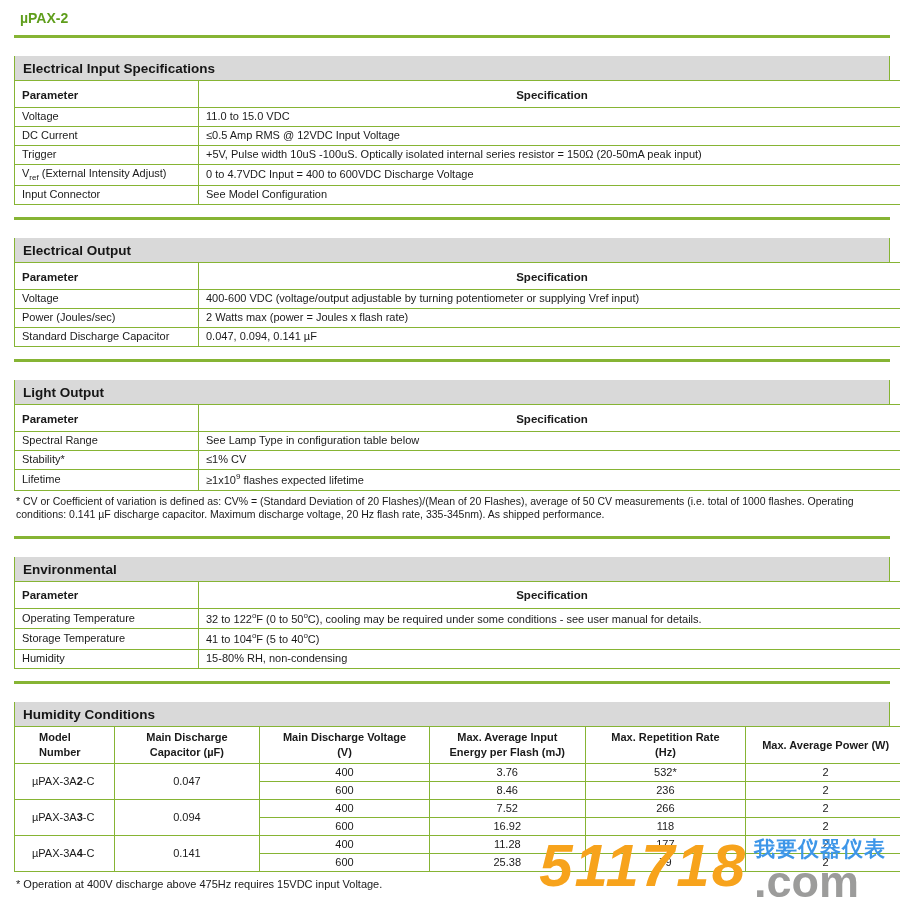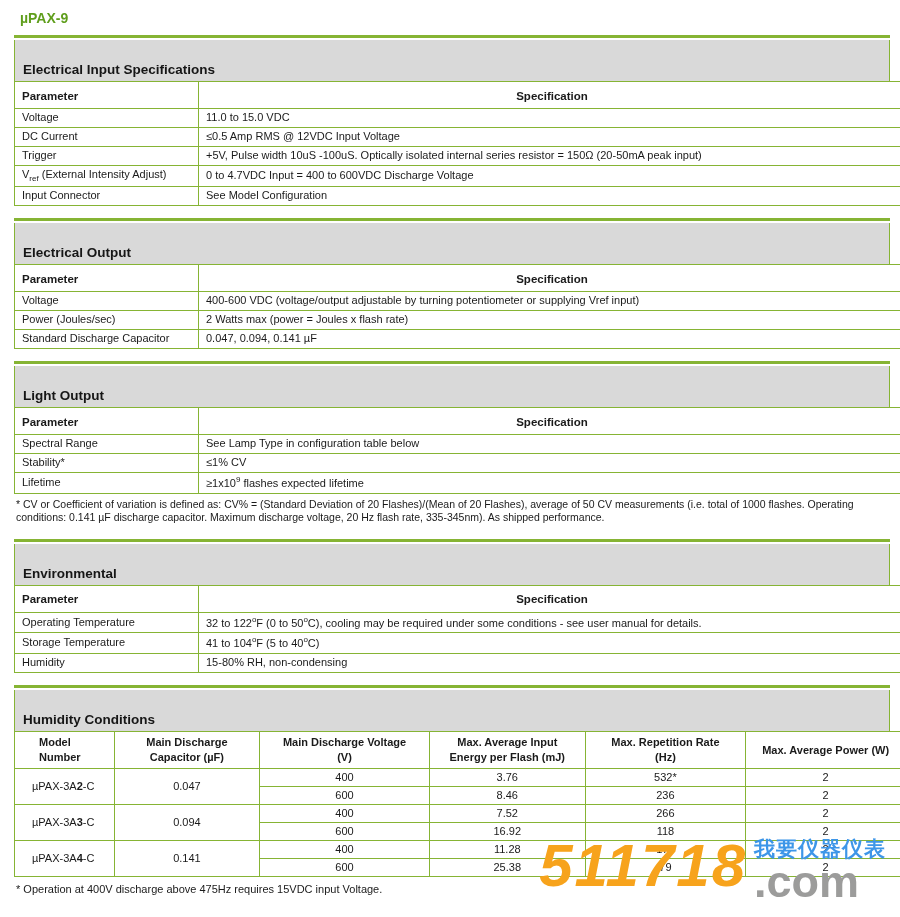--- a/index.html
+++ b/index.html
@@ -11,25 +11,25 @@
   .page { padding: 8px 10px 0 14px; }
 
   .doc-title {
     color: var(--title_green); font-size: 14px; font-weight: bold;
     margin: 2px 0 9px 6px;
   }
 
   .spec-section { width: 876px; margin-bottom: 12px; }
   .bar-top { height: 3px; background: var(--border_green); }
   .section-bar {
-    margin-top: 2px;
+    margin-top: 18px;
     background: var(--header_bg);
     border-left: 1px solid var(--border_green);
     border-right: 1px solid var(--border_green);
-    font-weight: bold; font-size: 13.5px; padding: 22px 8px 4px 8px;
+    font-weight: bold; font-size: 13.5px; padding: 5px 8px 4px 8px;
     color: #161616;
   }
 
   table { width: 892px; border-collapse: collapse; table-layout: fixed; }
   th, td { border: 1px solid var(--border_green); }
 
   .spec-table { font-size: 11px; }
   .spec-table col.param-col { width: 184px; }
   .spec-table thead th {
     font-size: 11.5px; font-weight: bold; height: 27px;
@@ -77,21 +77,21 @@
   .logo-domain {
     color: var(--logo_gray); font-size: 45px; font-weight: bold;
     line-height: 0.85; margin-top: 3px;
   }
 </style>
 </head>
 <body>
 
 <div class="page">
 
-  <h1 class="doc-title">µPAX-9</h1>
+  <h1 class="doc-title">µPAX-2</h1>
 
   <section class="spec-section">
     <div class="bar-top"></div>
     <div class="section-bar">Electrical Input Specifications</div>
     <table class="spec-table">
       <colgroup>
           <col class="param-col">
           <col>
         </colgroup>
       <thead>

